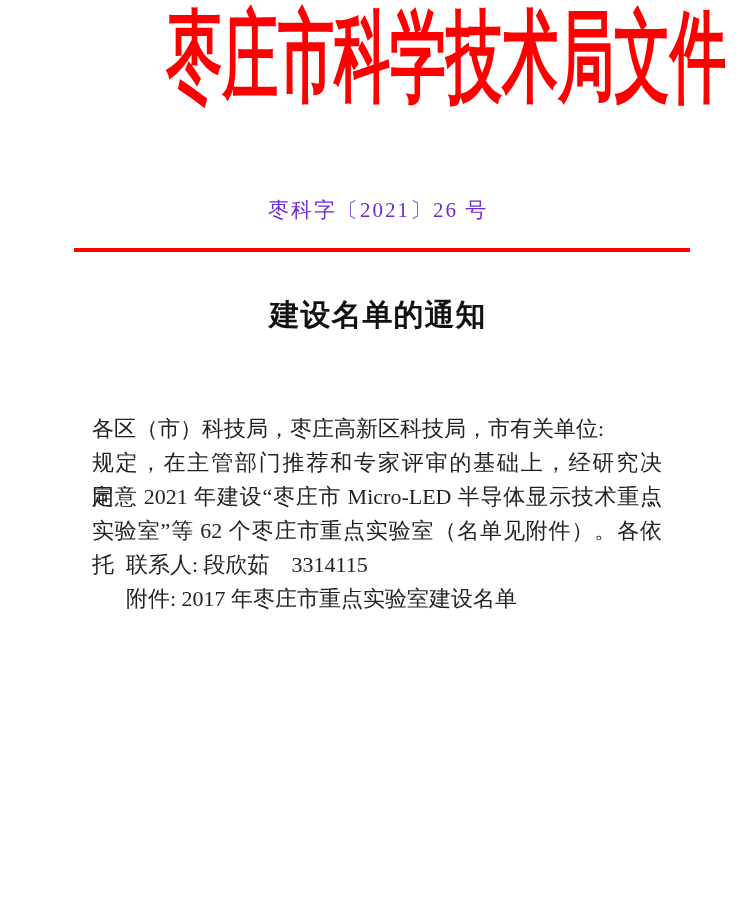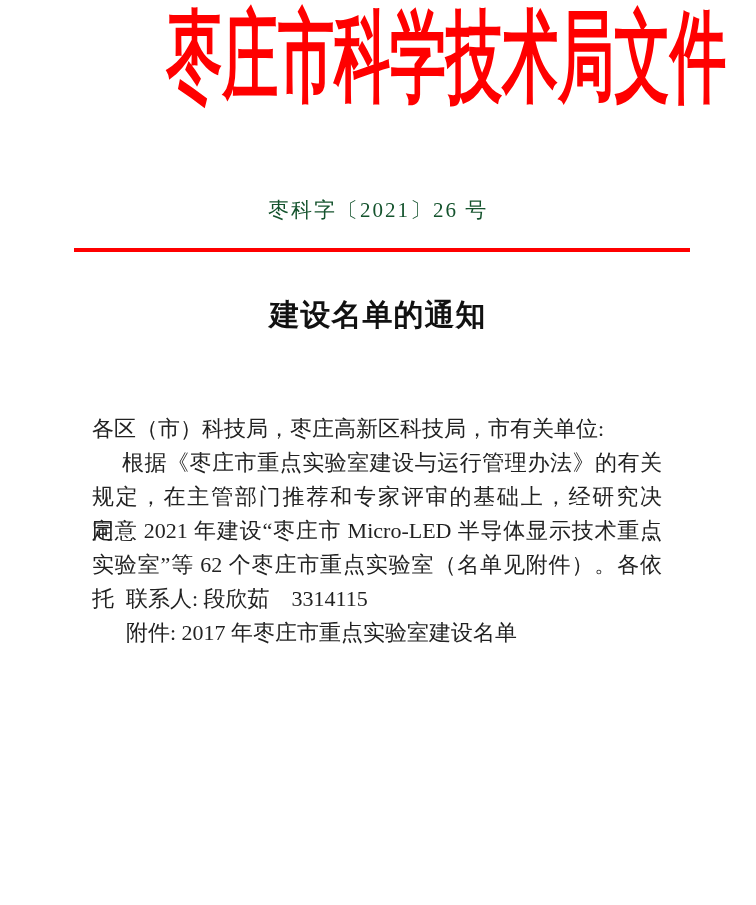--- a/index.html
+++ b/index.html
@@ -34,21 +34,21 @@
   }
   
   .docnum {
     position: absolute;
     top: 196px;
     left: 0;
     width: 756px;
     text-align: center;
     font-size: 21px;
     letter-spacing: 2px;
-    color: #14532d;
+    color: #6d28d9;
   }
   
   .red-rule {
     position: absolute;
     top: 248px;
     left: 74px;
     width: 616px;
     height: 4px;
     background: #ff0000;
   }
@@ -124,21 +124,20 @@
   <div class="docnum">枣科字〔2021〕26 号</div>
 
   <div class="red-rule"></div>
 
   <div class="notice-title">
     <div>建设名单的通知</div>
   </div>
 
   <div class="body-block">
     <div class="body-line">各区（市）科技局，枣庄高新区科技局，市有关单位:</div>
-    <div class="body-line justify indent">根据《枣庄市重点实验室建设与运行管理办法》的有关</div>
     <div class="body-line justify">规定，在主管部门推荐和专家评审的基础上，经研究决定，</div>
     <div class="body-line justify">同意 2021 年建设“枣庄市 Micro-LED 半导体显示技术重点</div>
     <div class="body-line justify">实验室”等 62 个枣庄市重点实验室（名单见附件）。各依托</div>
     <div class="body-line indent2">联系人: 段欣茹　3314115</div>
     <div class="body-line indent2">附件: 2017 年枣庄市重点实验室建设名单</div>
   </div>
 
   <div class="signature">
     <div>枣庄市科学技术局</div>
     <div>2021 年 5 月 27 日</div>

